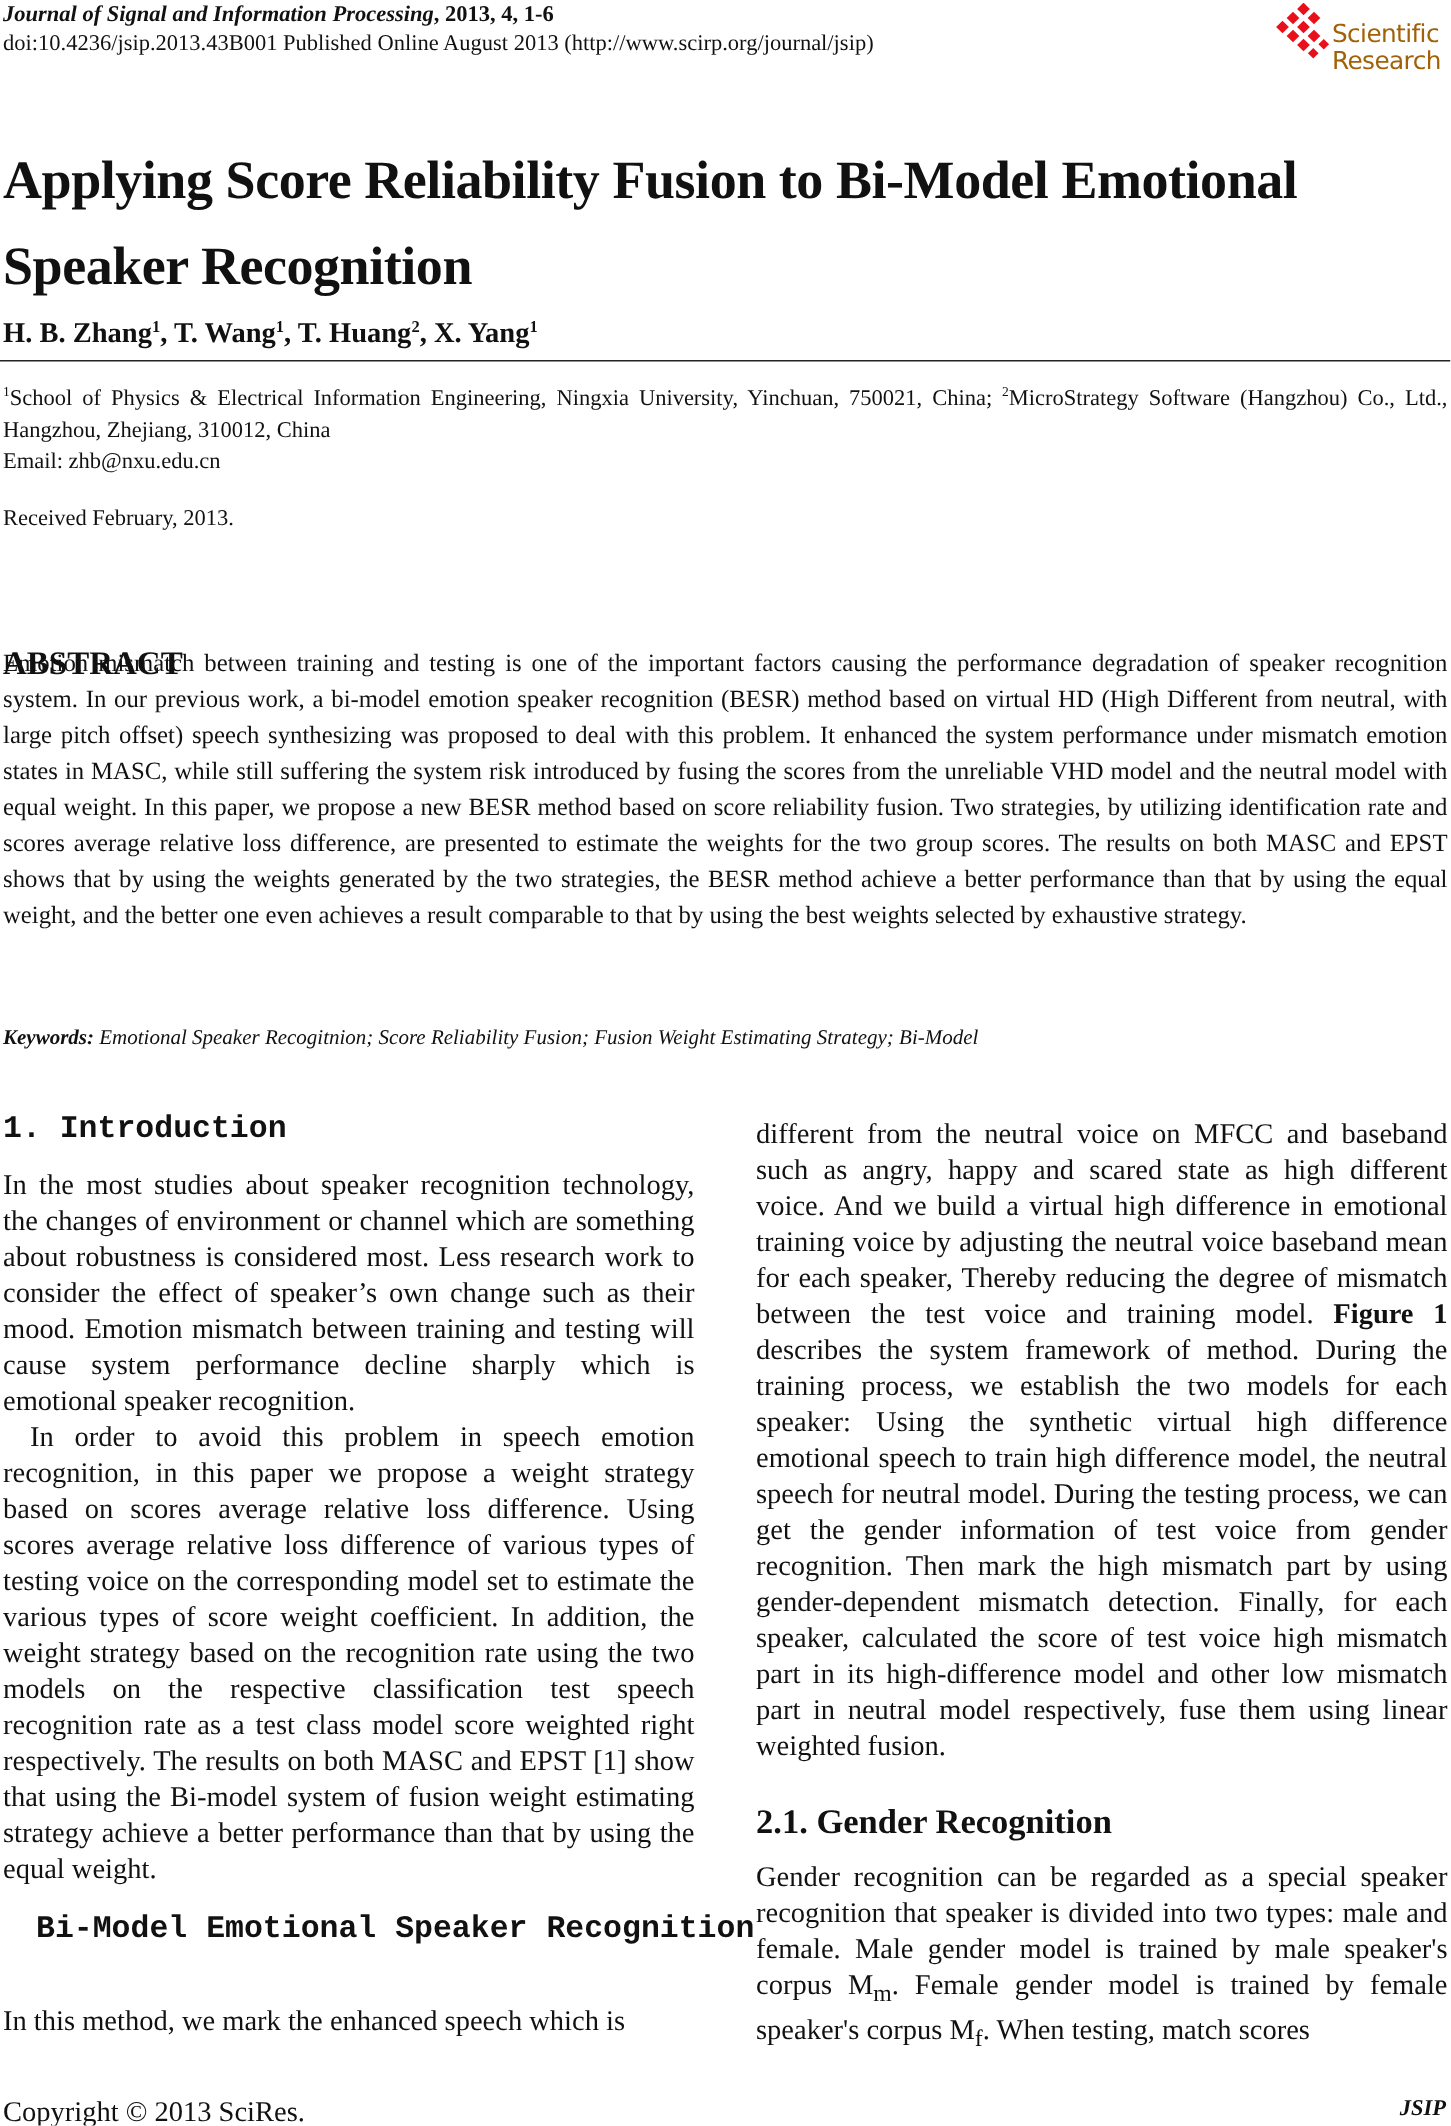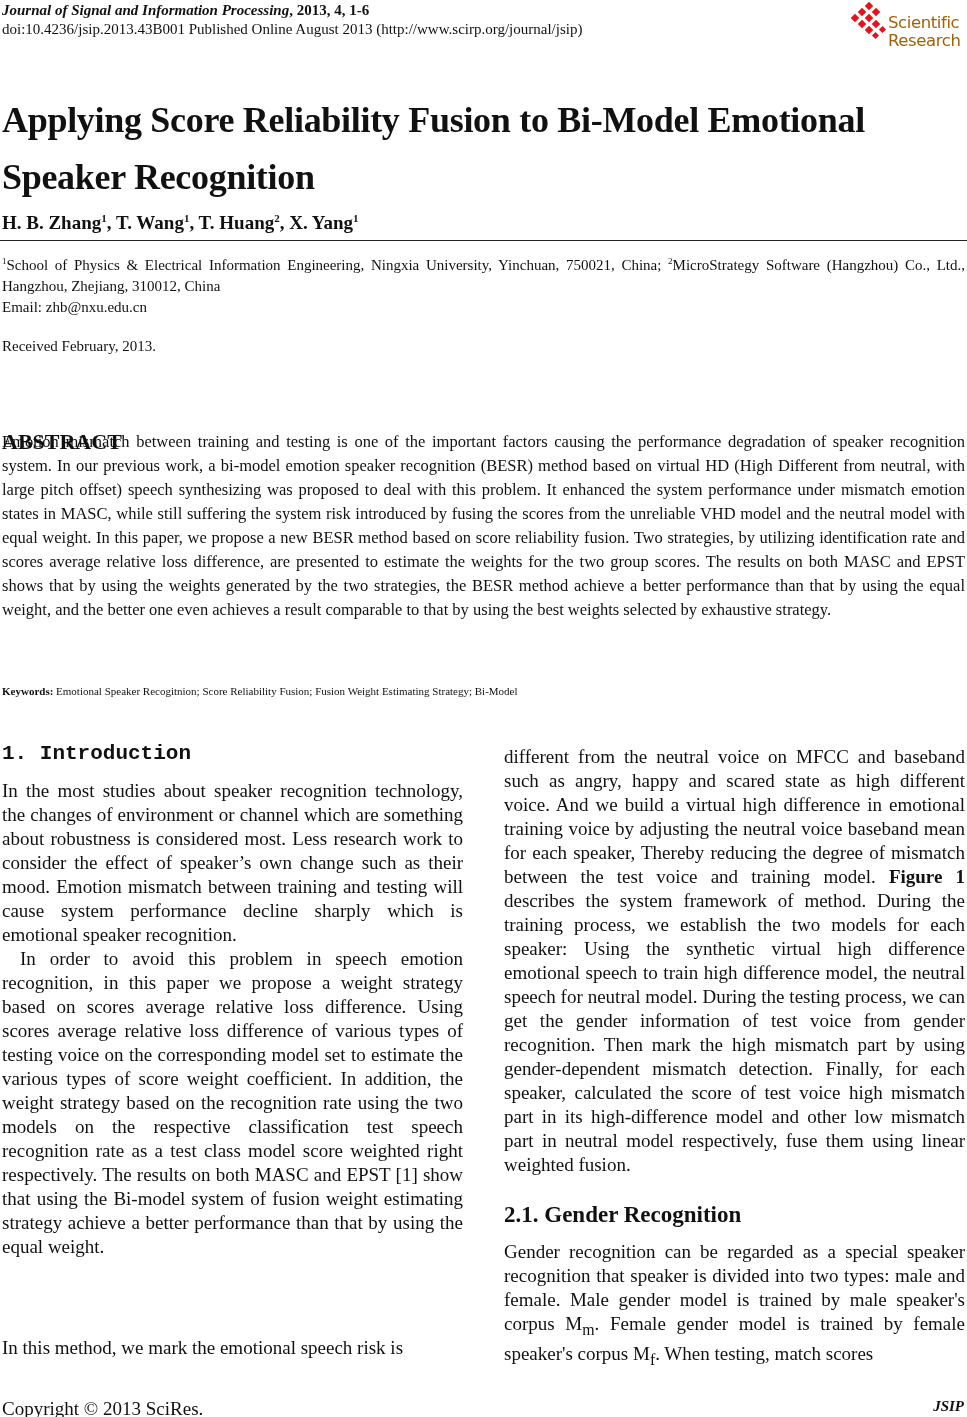--- a/index.html
+++ b/index.html
@@ -12,21 +12,21 @@
   .logo-text { position: absolute; left: 40px; top: 0; font-family: "DejaVu Sans", sans-serif; font-size: 16.5px; line-height: 18px; color: #a16207; letter-spacing: -0.4px; margin-top: 12px; }
   .title { left: 2px; top: 92px; width: 960px; font-size: 36px; font-weight: bold; line-height: 57px; letter-spacing: -0.3px; }
   .authors { left: 2px; top: 212px; font-size: 19px; font-weight: bold; }
   .authors sup { font-size: 11px; }
   .rule { left: 0; top: 240px; width: 967px; height: 1px; background: #222; }
   .affil { left: 2px; top: 251px; width: 963px; font-size: 15px; line-height: 21px; text-align: justify; }
   .affil sup { font-size: 9px; }
   .received { left: 2px; top: 338px; font-size: 15px; }
   .abs-head { left: 2px; top: 394px; font-size: 22px; font-weight: bold; margin-top: 35px; }
   .abs-body { left: 2px; top: 430px; width: 963px; font-size: 16.5px; line-height: 24px; text-align: justify; }
-  .keywords { left: 2px; top: 685px; font-size: 11px; }
+  .keywords { left: 2px; top: 685px; font-size: 14px; font-style: italic; }
   .keywords b { font-weight: bold; }
   .col { width: 461px; font-size: 19px; line-height: 24px; text-align: justify; }
   .col p { margin: 0; }
   .col p.indent { text-indent: 18px; }
   .sec-head { font-size: 21px; font-weight: bold; line-height: 24px; font-family: Liberation Mono, monospace; }
   .sub-head { font-size: 23px; font-weight: bold; line-height: 22px; }
   .left-col { left: 2px; }
   .right-col { left: 504px; }
   .footer-left { left: 2px; top: 1398px; font-size: 19px; }
   .footer-right { right: 3px; top: 1398px; font-size: 15px; font-weight: bold; font-style: italic; }
@@ -80,23 +80,24 @@
 
 <div class="abs keywords"><b>Keywords:</b><span> Emotional Speaker Recogitnion; Score Reliability Fusion; Fusion Weight Estimating Strategy; Bi-Model</span></div>
 
 <div class="abs sec-head left-col" style="top:742px">1. Introduction</div>
 <div class="abs col left-col" style="top:779px">
   <p>In the most studies about speaker recognition technology, the changes of environment or channel which are something about robustness is considered most. Less research work to consider the effect of speaker’s own change such as their mood. Emotion mismatch between training and testing will cause system performance decline sharply which is emotional speaker recognition.</p>
   <p class="indent">In order to avoid this problem in speech emotion recognition, in this paper we propose a weight strategy based on scores average relative loss difference. Using scores average relative loss difference of various types of testing voice on the corresponding model set to estimate the various types of score weight coefficient. In addition, the weight strategy based on the recognition rate using the two models on the respective classification test speech recognition rate as a test class model score weighted right respectively. The results on both MASC and EPST [1] show that using the Bi-model system of fusion weight estimating strategy achieve a better performance than that by using the equal weight.</p>
 </div>
 
 <div class="abs sec-head left-col" style="top:1275px">
+  <div style="padding-left:22px">Bi-Model Emotional Speaker Recognition</div>
 </div>
 <div class="abs col left-col" style="top:1336px">
-  <p>In this method, we mark the emotional speech risk is</p>
+  <p>In this method, we mark the enhanced speech which is</p>
 </div>
 
 <div class="abs col right-col" style="top:745px">
   <p><span>different from the neutral voice on MFCC and baseband such as angry, happy and scared state as high different voice. And we build a virtual high difference in emotional training voice by adjusting the neutral voice baseband mean for each speaker, Thereby reducing the degree of mismatch between the test voice and training model. </span><b>Figure 1</b><span> describes the system framework of method. During the training process, we establish the two models for each speaker: Using the synthetic virtual high difference emotional speech to train high difference model, the neutral speech for neutral model. During the testing process, we can get the gender information of test voice from gender recognition. Then mark the high mismatch part by using gender-dependent mismatch detection. Finally, for each speaker, calculated the score of test voice high mismatch part in its high-difference model and other low mismatch part in neutral model respectively, fuse them using linear weighted fusion.</span></p>
 </div>
 
 <div class="abs sub-head right-col" style="top:1204px">2.1. Gender Recognition</div>
 <div class="abs col right-col" style="top:1240px">
   <p><span>Gender recognition can be regarded as a special speaker recognition that speaker is divided into two types: male and female. Male gender model is trained by male speaker's corpus M</span><sub>m</sub><span>. Female gender model is trained by female speaker's corpus M</span><sub>f</sub><span>. When testing, match scores</span></p>
 </div>

